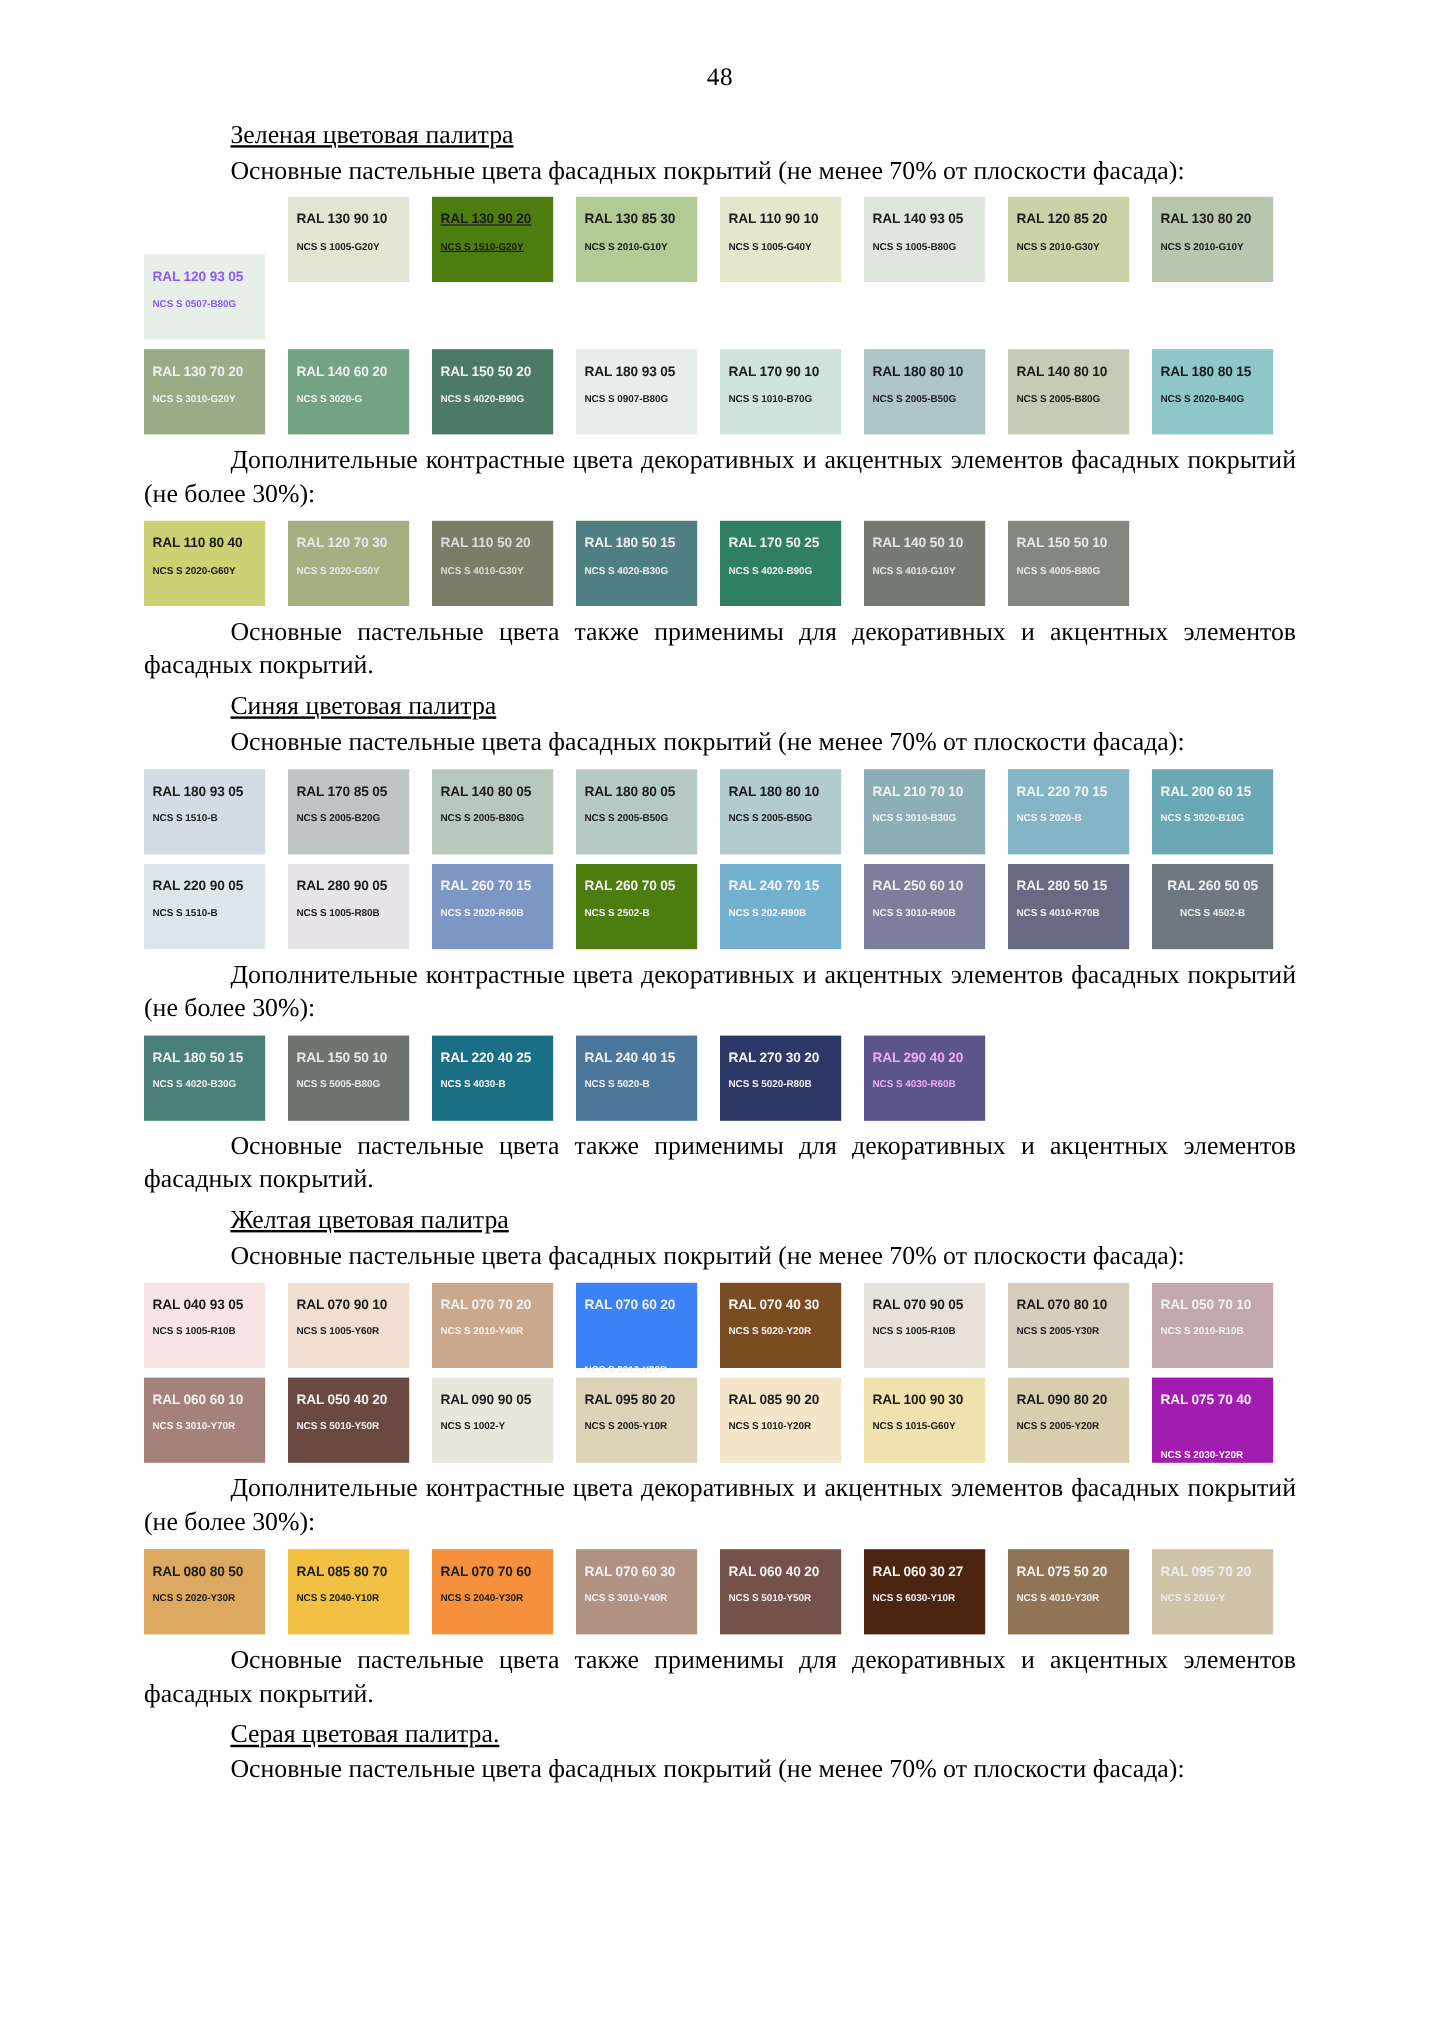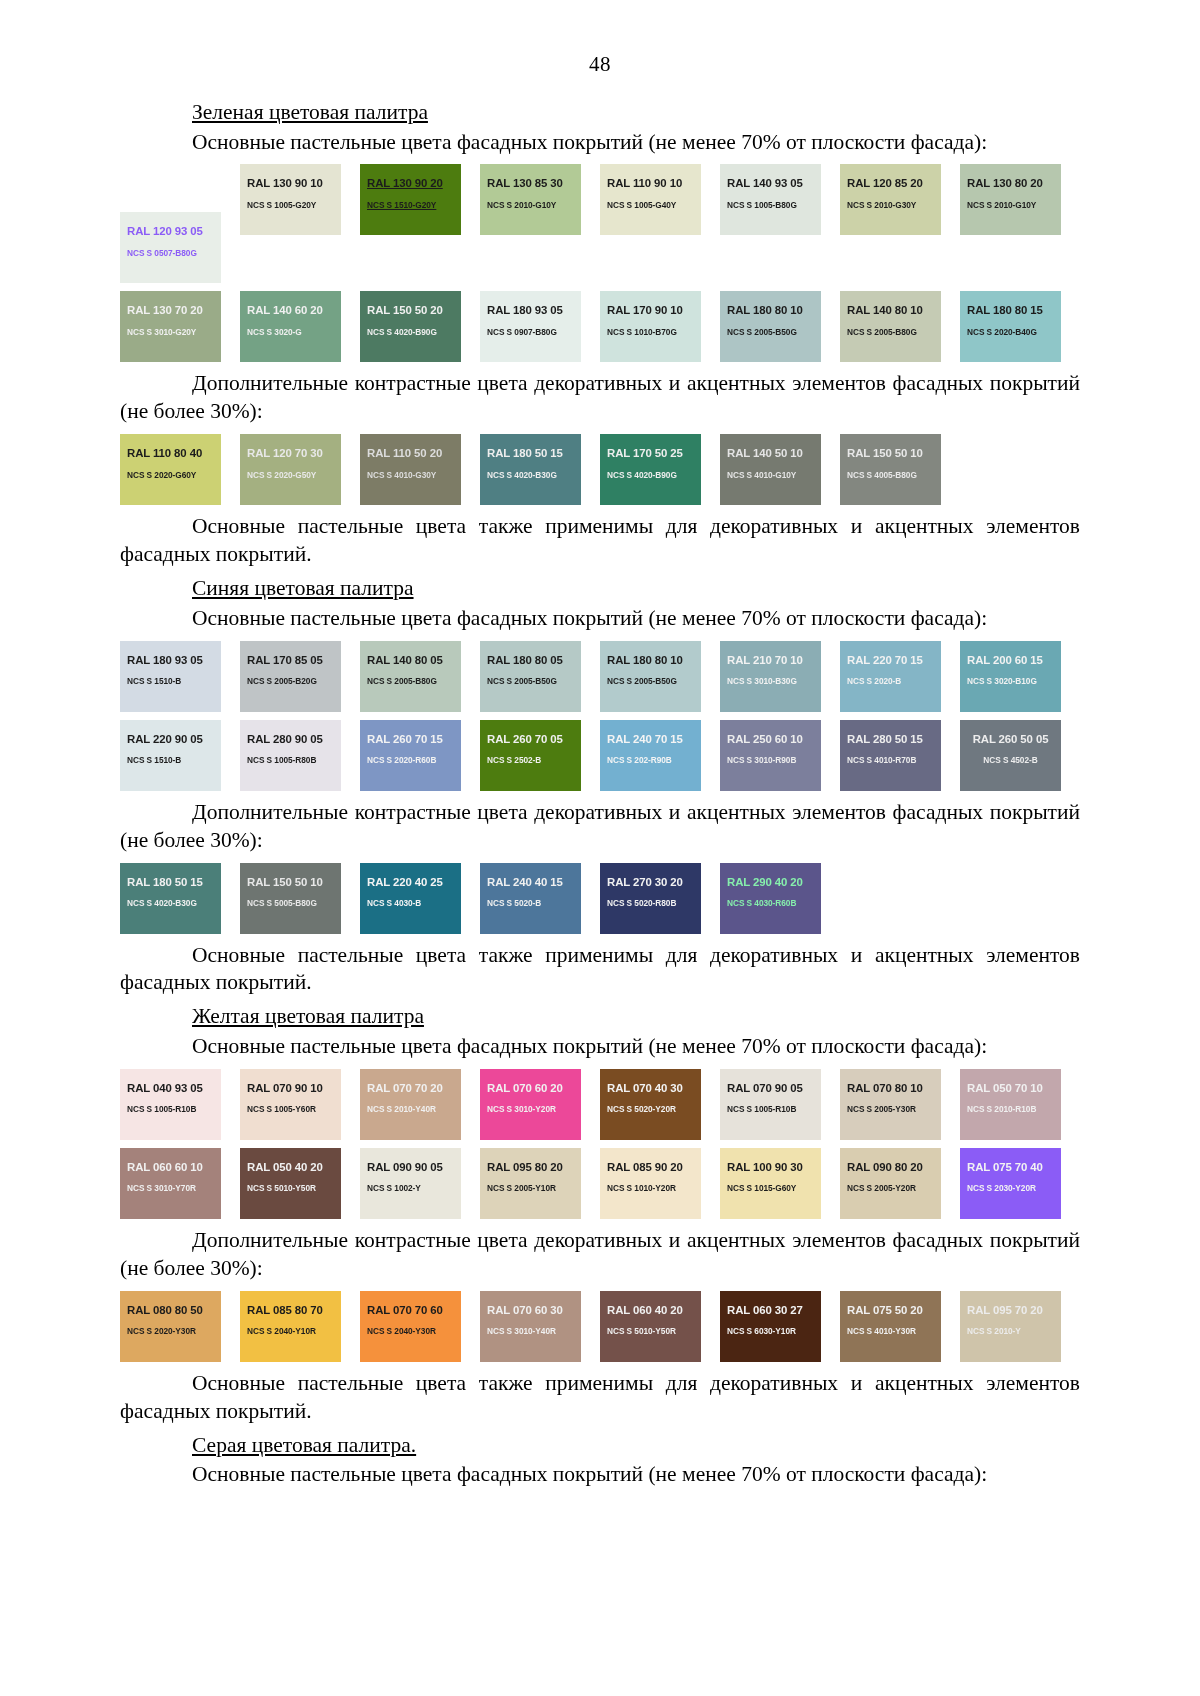--- a/index.html
+++ b/index.html
@@ -300,21 +300,21 @@
         <span class="ncs">NCS S 4030-B</span>
       </div>
       <div class="swatch" style="background: rgb(77, 118, 155); color: rgb(240, 240, 240);">
         <span class="ral">RAL 240 40 15</span>
         <span class="ncs">NCS S 5020-B</span>
       </div>
       <div class="swatch" style="background: rgb(46, 56, 102); color: rgb(242, 242, 242);">
         <span class="ral">RAL 270 30 20</span>
         <span class="ncs">NCS S 5020-R80B</span>
       </div>
-      <div class="swatch" style="background: rgb(91, 85, 139); color: #86efac;">
+      <div class="swatch" style="background: rgb(91, 85, 139); color: #f0abfc;">
         <span class="ral">RAL 290 40 20</span>
         <span class="ncs">NCS S 4030-R60B</span>
       </div>
     </div>
 
     <p class="para justify-full">Основные пастельные цвета также применимы для декоративных и акцентных элементов фасадных покрытий.</p>
 
     <div class="palette-heading">Желтая цветовая палитра</div>
     <p class="para">Основные пастельные цвета фасадных покрытий (не менее 70% от плоскости фасада):</p>
 
@@ -324,21 +324,21 @@
         <span class="ncs">NCS S 1005-R10B</span>
       </div>
       <div class="swatch" style="background: rgb(240, 222, 208); color: rgb(28, 28, 28);">
         <span class="ral">RAL 070 90 10</span>
         <span class="ncs">NCS S 1005-Y60R</span>
       </div>
       <div class="swatch" style="background: rgb(201, 168, 142); color: rgb(240, 240, 240);">
         <span class="ral">RAL 070 70 20</span>
         <span class="ncs">NCS S 2010-Y40R</span>
       </div>
-      <div class="swatch" style="background: #ec4899; color: rgb(240, 240, 240);">
+      <div class="swatch" style="background: #3b82f6; color: rgb(240, 240, 240); gap: 32px;">
         <span class="ral">RAL 070 60 20</span>
         <span class="ncs">NCS S 3010-Y20R</span>
       </div>
       <div class="swatch" style="background: rgb(122, 76, 34); color: rgb(242, 242, 242);">
         <span class="ral">RAL 070 40 30</span>
         <span class="ncs">NCS S 5020-Y20R</span>
       </div>
       <div class="swatch" style="background: rgb(230, 226, 218); color: rgb(28, 28, 28);">
         <span class="ral">RAL 070 90 05</span>
         <span class="ncs">NCS S 1005-R10B</span>
@@ -375,21 +375,21 @@
         <span class="ncs">NCS S 1010-Y20R</span>
       </div>
       <div class="swatch" style="background: rgb(240, 226, 174); color: rgb(28, 28, 28);">
         <span class="ral">RAL 100 90 30</span>
         <span class="ncs">NCS S 1015-G60Y</span>
       </div>
       <div class="swatch" style="background: rgb(217, 205, 176); color: rgb(28, 28, 28);">
         <span class="ral">RAL 090 80 20</span>
         <span class="ncs">NCS S 2005-Y20R</span>
       </div>
-      <div class="swatch" style="background: #8b5cf6; color: rgb(242, 242, 242);">
+      <div class="swatch" style="background: #a21caf; color: rgb(242, 242, 242); gap: 24px;">
         <span class="ral">RAL 075 70 40</span>
         <span class="ncs">NCS S 2030-Y20R</span>
       </div>
     </div>
 
     <p class="para justify-full">Дополнительные контрастные цвета декоративных и акцентных элементов фасадных покрытий (не более 30%):</p>
 
     <div class="swatch-row r8">
       <div class="swatch" style="background: rgb(221, 168, 96); color: rgb(28, 28, 28);">
         <span class="ral">RAL 080 80 50</span>

